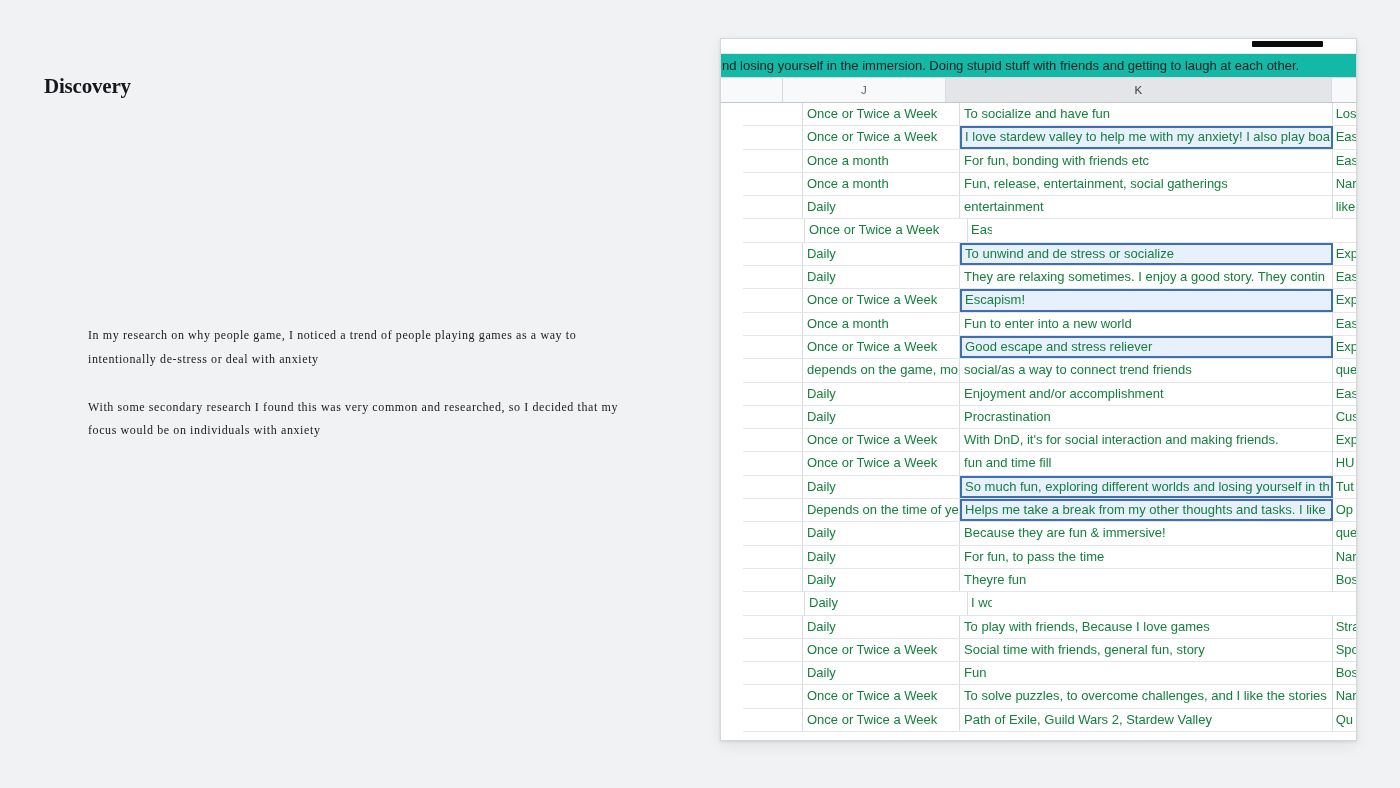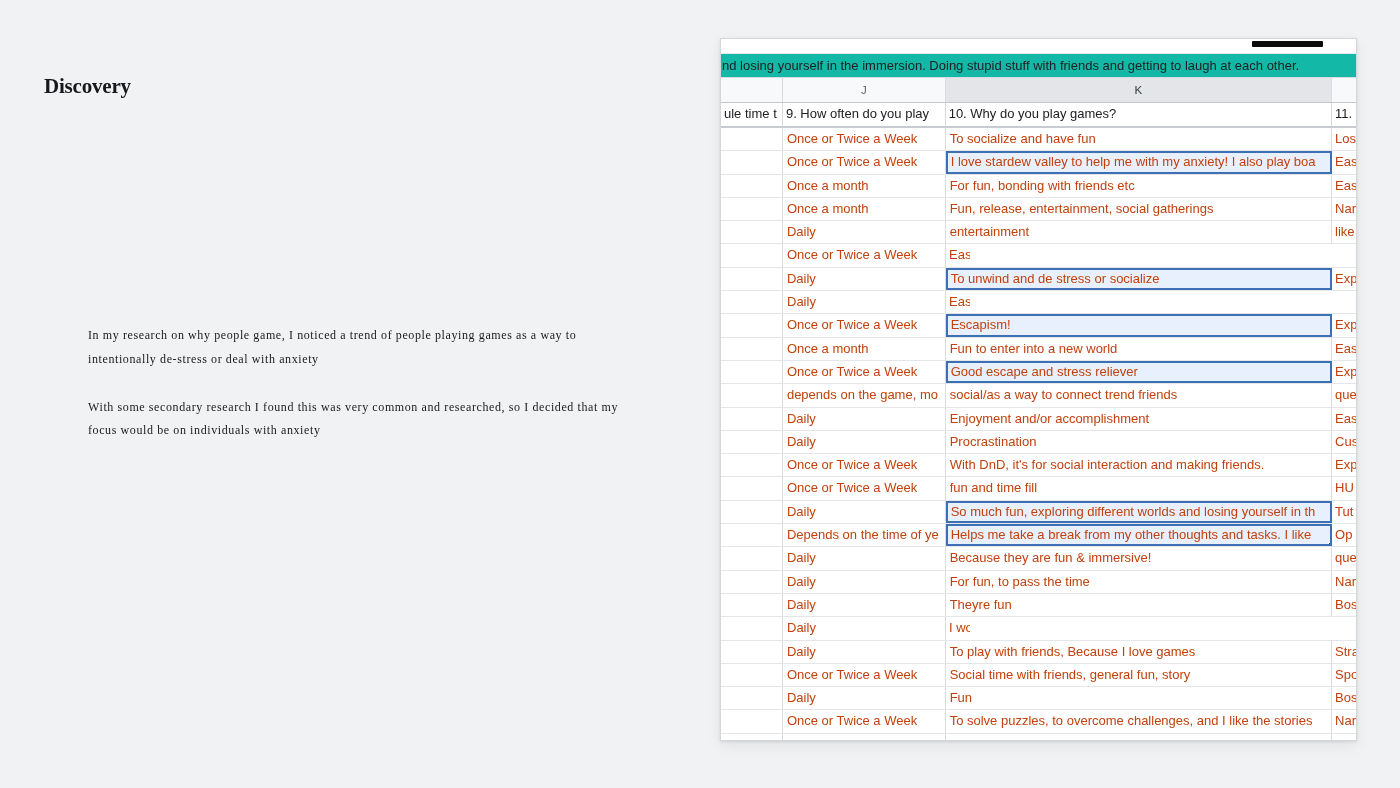--- a/index.html
+++ b/index.html
@@ -148,21 +148,22 @@
 
   
   #grid {
     background: #ffffff;
   }
   .row {
     display: flex;
     height: 22.3px;
     border-bottom: 1px solid #e4e6e9;
     font-size: 13px;
-    color: #c2410c;
+    color: #15803d;
+    margin-left: 22px;
   }
   .cell {
     box-sizing: border-box;
     height: 100%;
     line-height: 21px;
     padding: 0 4px;
     white-space: nowrap;
     overflow: hidden;
     border-right: 1px solid #dadce0;
   }
@@ -214,26 +215,20 @@
 
   <div id="overflow-row">nd losing yourself in the immersion. Doing stupid stuff with friends and getting to laugh at each other.</div>
 
   <div id="col-header-band">
     <div class="colhead c-i"></div>
     <div class="colhead c-j">J</div>
     <div class="colhead c-k selected">K</div>
     <div class="colhead c-l"></div>
   </div>
 
-  <div id="question-row">
-    <div class="qcell c-i">ule time t</div>
-    <div class="qcell c-j">9. How often do you play</div>
-    <div class="qcell c-k">10. Why do you play games?</div>
-    <div class="qcell c-l">11.</div>
-  </div>
 
   <div id="grid">
       <div class="row">
         <div class="cell c-i"></div>
         <div class="cell c-j">Once or Twice a Week</div>
         <div class="cell c-k">To socialize and have fun</div>
         <div class="cell c-l">Los</div>
       </div>
       <div class="row hl">
         <div class="cell c-i"></div>
@@ -266,20 +261,21 @@
       </div>
       <div class="row hl">
         <div class="cell c-i"></div>
         <div class="cell c-j">Daily</div>
         <div class="cell c-k">To unwind and de stress or socialize</div>
         <div class="cell c-l">Exp</div>
       </div>
       <div class="row">
         <div class="cell c-i"></div>
         <div class="cell c-j">Daily</div>
+        <div class="cell c-k">They are relaxing sometimes. I enjoy a good story. They contin</div>
         <div class="cell c-l">Eas</div>
       </div>
       <div class="row hl">
         <div class="cell c-i"></div>
         <div class="cell c-j">Once or Twice a Week</div>
         <div class="cell c-k">Escapism!</div>
         <div class="cell c-l">Exp</div>
       </div>
       <div class="row">
         <div class="cell c-i"></div>

